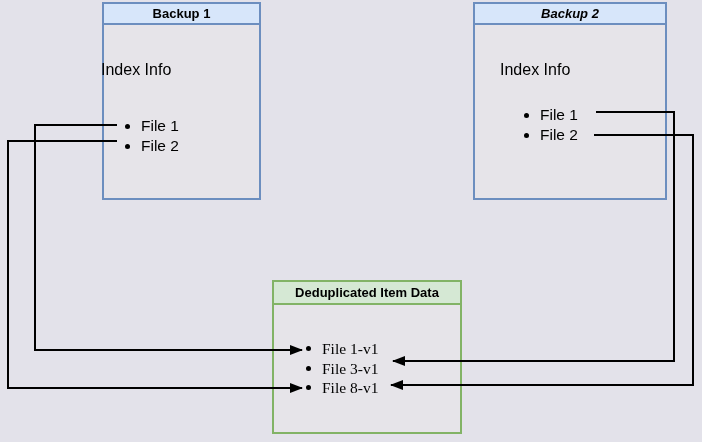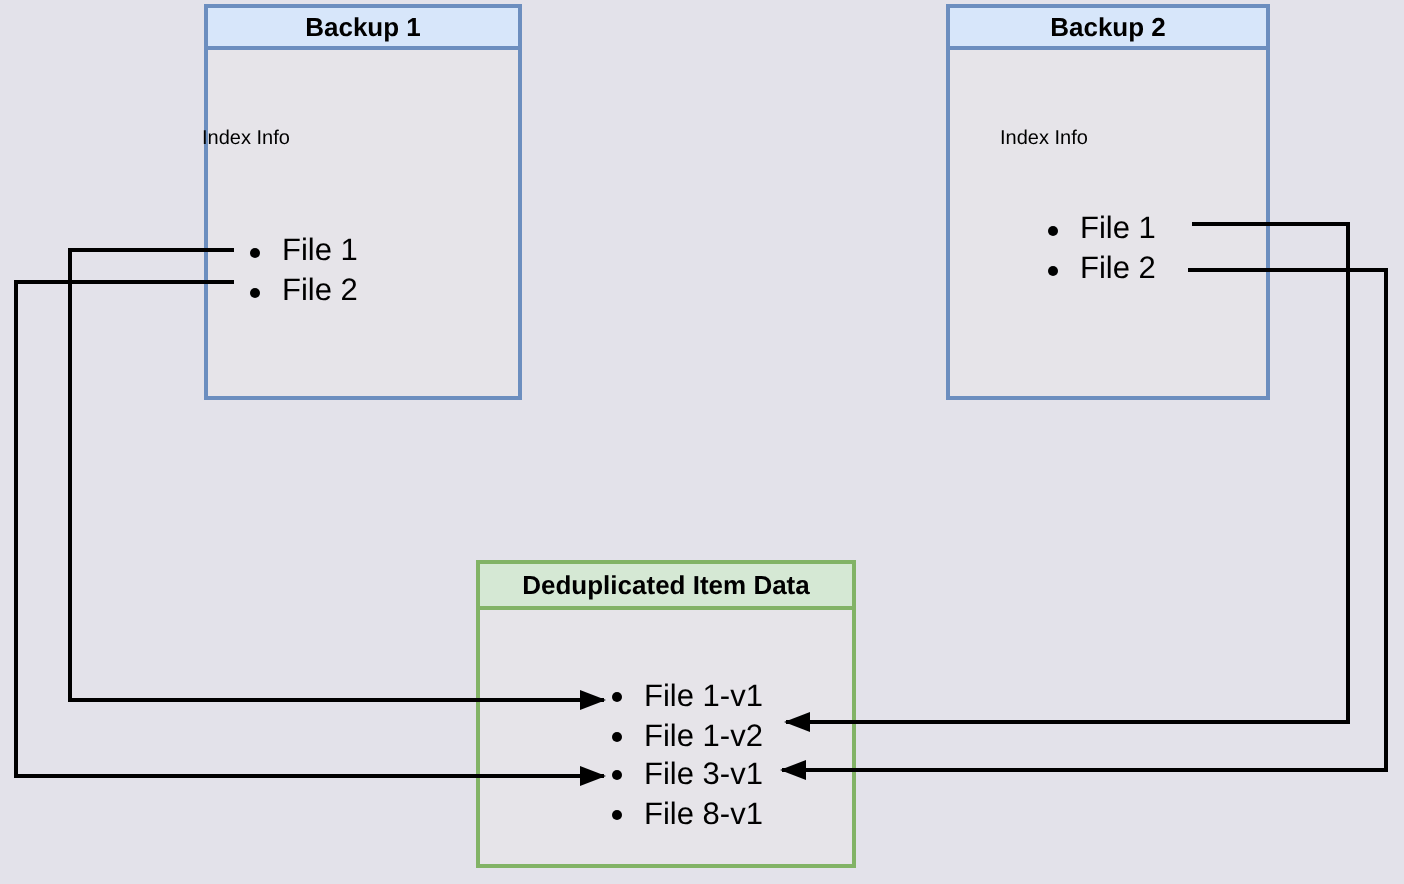--- a/index.html
+++ b/index.html
@@ -36,21 +36,21 @@
     border-bottom: 2px solid #6c8ebf;
   }
   .box.green .box-header {
     height: 23px;
     line-height: 21px;
     background: #d5e8d4;
     border-bottom: 2px solid #82b366;
   }
   .subtitle {
     position: absolute;
-    font-size: 10px;
+    font-size: 16px;
     height: 20px;
     line-height: 20px;
     white-space: nowrap;
   }
   .list {
     position: absolute;
   }
   .li {
     position: relative;
     padding-left: 67px;
@@ -93,35 +93,34 @@
 
   <div class="box blue" style="left:74px; top:2px; width:159px; height:198px;margin-left:28px;">
     <div class="box-header">Backup 1</div>
   </div>
   <div class="subtitle" style="left:101px; top:60px;">Index Info</div>
   <div class="list" style="left:74px; top:116px;">
     <div class="li"><span>File 1</span></div>
     <div class="li"><span>File 2</span></div>
   </div>
 
-  <div class="box blue" style="left:473px; top:2px; width:162px; height:198px;">
+  <div class="box blue" style="left:473px; top:2px; width:194px; height:198px;font-style:italic;">
     <div class="box-header">Backup 2</div>
   </div>
   <div class="subtitle" style="left:500px; top:60px;">Index Info</div>
   <div class="list" style="left:473px; top:105px;">
     <div class="li"><span>File 1</span></div>
     <div class="li"><span>File 2</span></div>
   </div>
 
-  <div class="box green" style="left:238px; top:280px; width:190px; height:154px;">
+  <div class="box green" style="left:272px; top:280px; width:190px; height:154px;">
     <div class="box-header">Deduplicated Item Data</div>
   </div>
-  <div class="list tight" style="left:255px; top:339px;">
+  <div class="list tight" style="left:255px; top:339px;font-family:Liberation Serif, serif;">
     <div class="li"><span>File 1-v1</span></div>
-    <div class="li"><span>File 1-v2</span></div>
     <div class="li"><span>File 3-v1</span></div>
     <div class="li"><span>File 8-v1</span></div>
   </div>
 
   <svg class="arrows" width="702" height="442" viewBox="0 0 702 442">
     <defs>
       <marker id="arrowhead" markerUnits="userSpaceOnUse" markerWidth="14" markerHeight="10" refX="12" refY="5" orient="auto">
         <path d="M0,0 L13,5 L0,10 z" fill="#000"></path>
       </marker>
     </defs>

